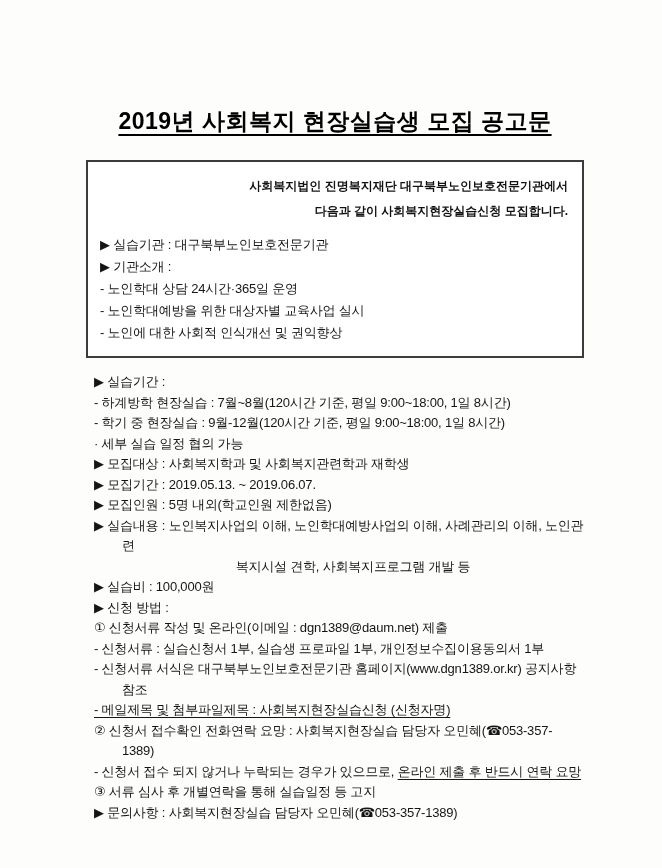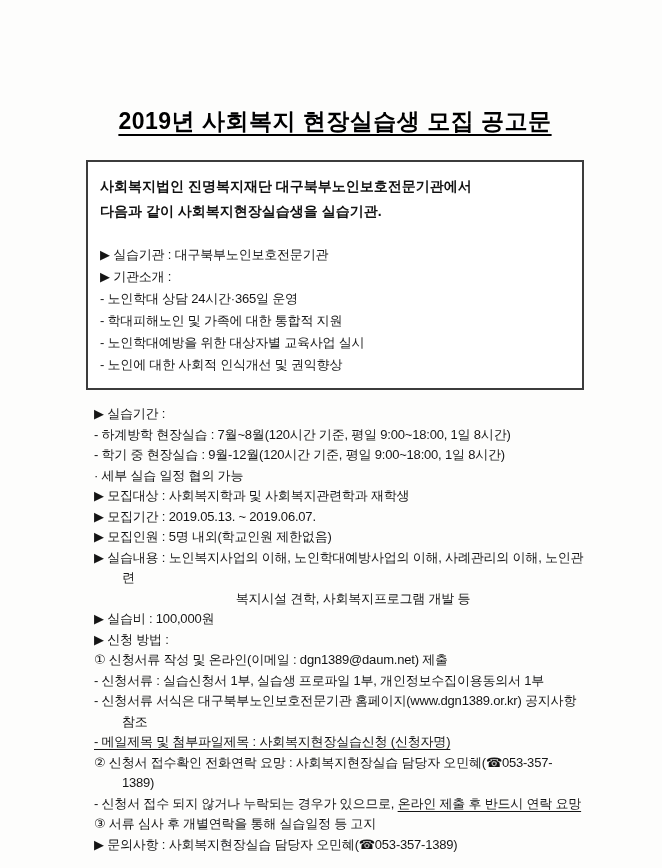--- a/index.html
+++ b/index.html
@@ -30,33 +30,33 @@
     white-space: nowrap;
   }
   .intro-box {
     border: 2px solid #3c3c3c;
     margin-top: 23px;
     padding: 12px 14px 12px 12px;
     background: #fff;
   }
   .intro-heading {
     margin: 0;
-    text-align: left;
+    text-align: right;
     font-weight: 700;
-    font-size: 14px;
+    font-size: 12px;
     line-height: 25px;
     color: #111;
   }
   .boxline {
     margin: 0;
     font-size: 13px;
     line-height: 22px;
     letter-spacing: -0.2px;
   }
-  .boxline.first { margin-top: 20px; }
+  .boxline.first { margin-top: 10px; }
   .notice-body { margin-top: 14px; }
   .ln {
     margin: 0;
     font-size: 13px;
     line-height: 20.5px;
     letter-spacing: -0.2px;
     padding-left: 36px;
     text-indent: -28px;
   }
   .ln.cont { text-indent: 0; text-align: center; }
@@ -65,25 +65,24 @@
 </style>
 </head>
 <body>
 
 <main class="sheet">
 
   <h1 class="title">2019년 사회복지 현장실습생 모집 공고문</h1>
 
   <section class="intro-box">
     <p class="intro-heading">사회복지법인 진명복지재단 대구북부노인보호전문기관에서</p>
-    <p class="intro-heading">다음과 같이 사회복지현장실습생을 실습기관.</p>
+    <p class="intro-heading">다음과 같이 사회복지현장실습신청 모집합니다.</p>
     <p class="boxline first">▶ 실습기관 : 대구북부노인보호전문기관</p>
     <p class="boxline">▶ 기관소개 :</p>
     <p class="boxline">- 노인학대 상담 24시간·365일 운영</p>
-    <p class="boxline">- 학대피해노인 및 가족에 대한 통합적 지원</p>
     <p class="boxline">- 노인학대예방을 위한 대상자별 교육사업 실시</p>
     <p class="boxline">- 노인에 대한 사회적 인식개선 및 권익향상</p>
   </section>
 
   <section class="notice-body">
     <p class="ln">▶ 실습기간 :</p>
     <p class="ln bold">- 하계방학 현장실습 : 7월~8월(120시간 기준, 평일 9:00~18:00, 1일 8시간)</p>
     <p class="ln bold">- 학기 중 현장실습 : 9월-12월(120시간 기준, 평일 9:00~18:00, 1일 8시간)</p>
     <p class="ln bold">· 세부 실습 일정 협의 가능</p>
     <p class="ln">▶ 모집대상 : 사회복지학과 및 사회복지관련학과 재학생</p>

